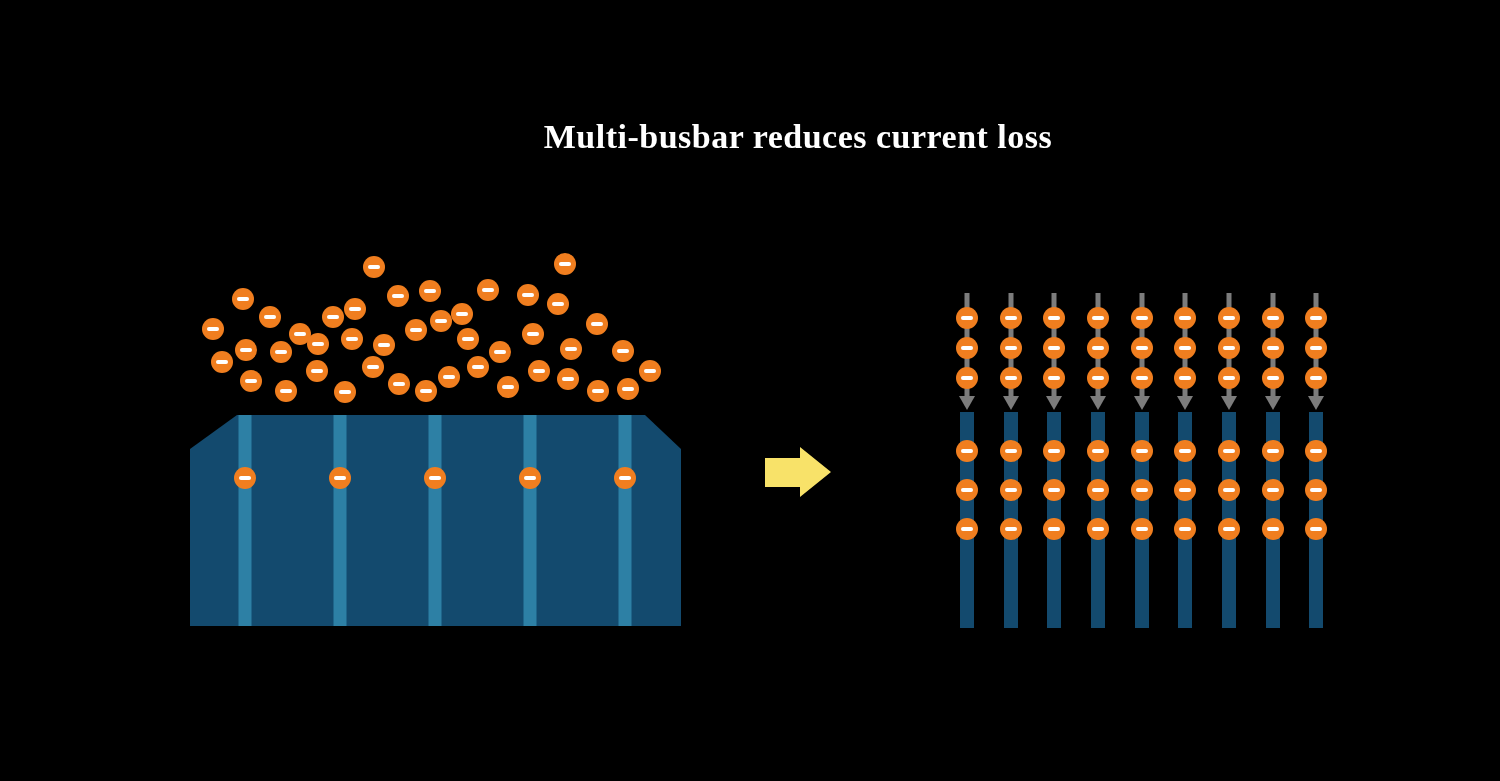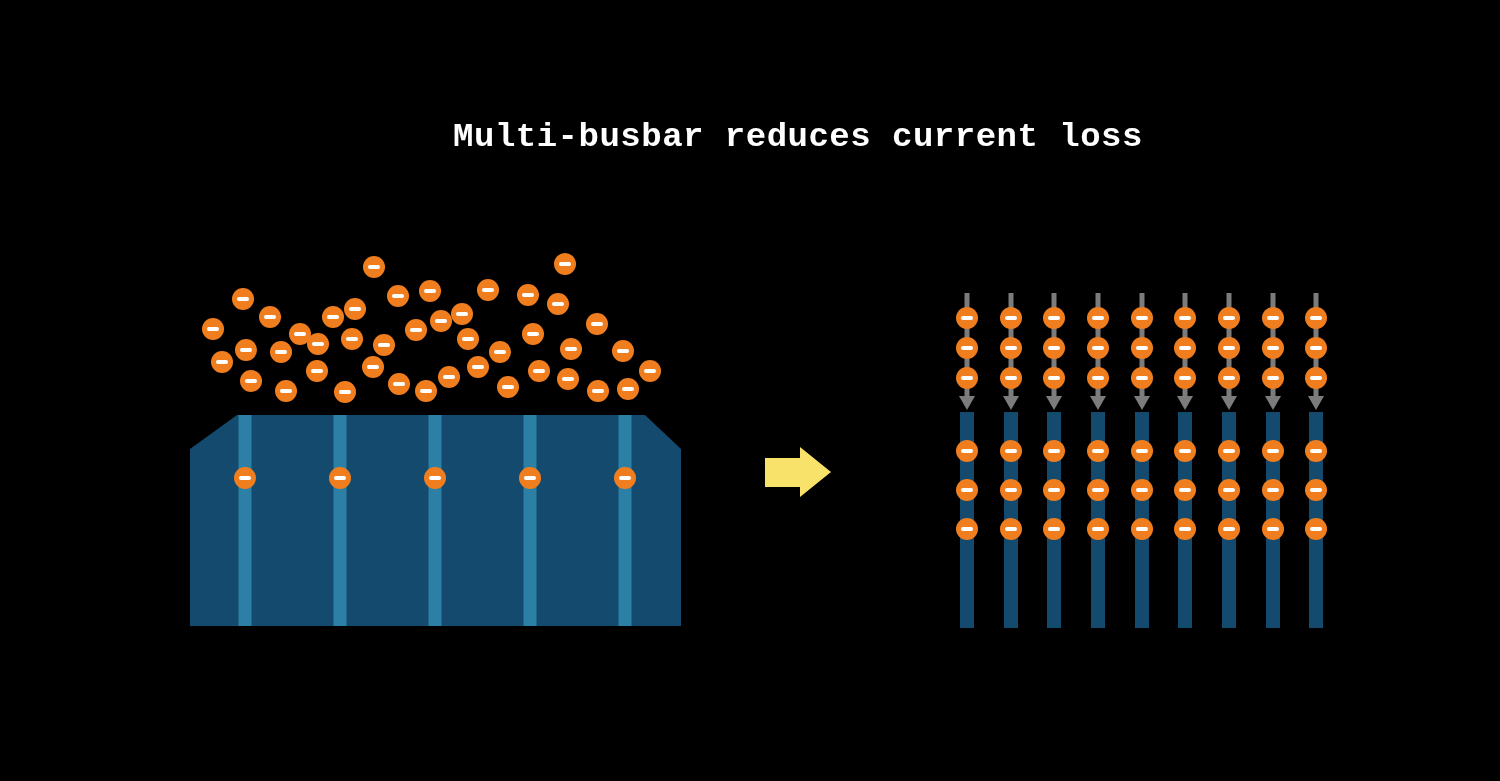--- a/index.html
+++ b/index.html
@@ -6,21 +6,21 @@
     margin: 0;
     padding: 0;
     background: #000000;
   }
   .stage {
     position: relative;
     width: 1332px;
     height: 781px;
     background: #000000;
     overflow: hidden;
-    font-family: Liberation Mono, monospace;
+    font-family: Liberation Serif, serif;
   }
   .title {
     position: absolute;
     top: 118px;
     left: 798px;
     transform: translateX(-50%);
     white-space: nowrap;
     color: #ffffff;
     font-size: 34px;
     font-weight: 700;

